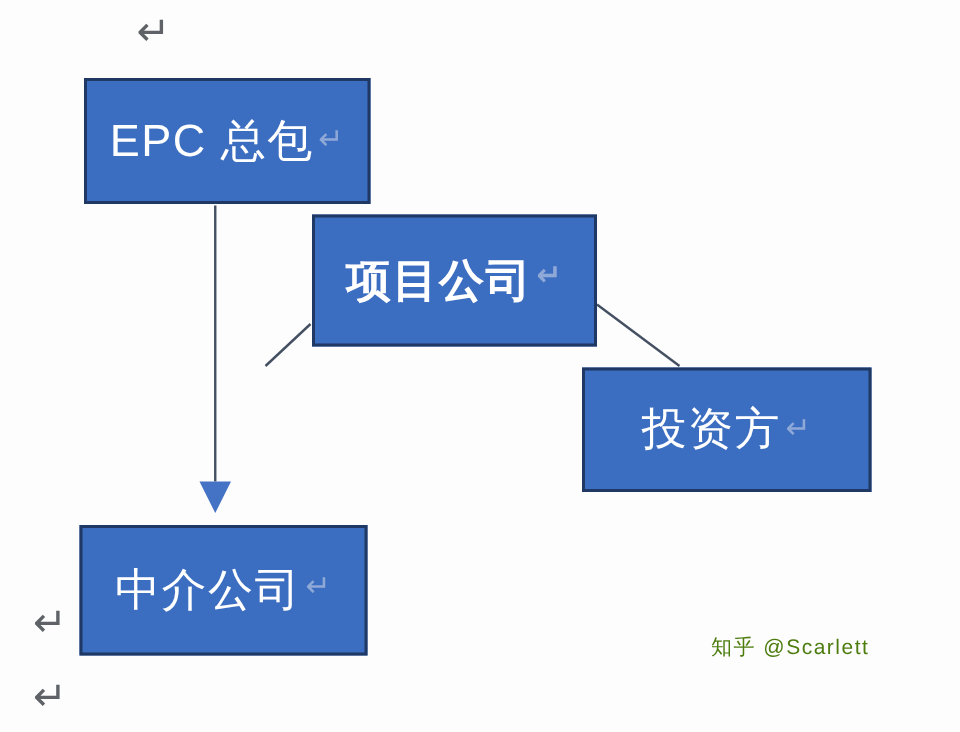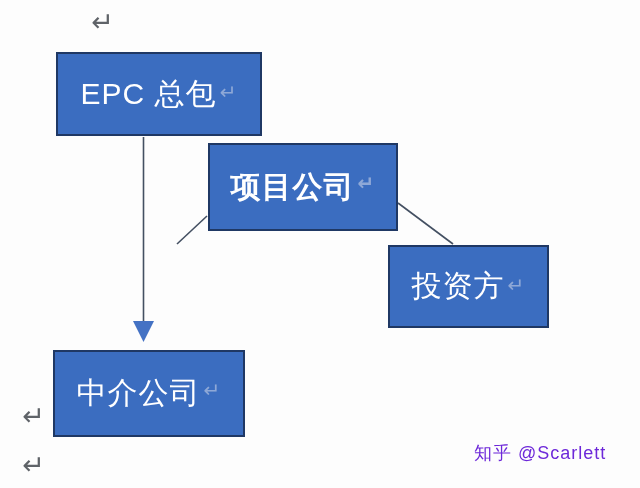--- a/index.html
+++ b/index.html
@@ -24,23 +24,23 @@
     border: 2px solid #1f3864;
     box-sizing: border-box;
     display: flex;
     align-items: center;
     justify-content: center;
     color: #ffffff;
     font-size: 30px;
     letter-spacing: 1px;
     white-space: nowrap;
   }
-  .node-epc     { left: 56px;  top: 52px;  width: 206px; height: 84px; }
+  .node-epc     { left: 56px;  top: 52px;  width: 191px; height: 84px; }
   .node-project { left: 208px; top: 143px; width: 190px; height: 88px; font-weight: bold; }
-  .node-investor{ left: 388px; top: 245px; width: 161px; height: 83px; }
+  .node-investor{ left: 388px; top: 245px; width: 193px; height: 83px; }
   .node-agency  { left: 53px;  top: 350px; width: 192px; height: 87px; }
   .return-faint {
     font-family: "DejaVu Sans", sans-serif;
     font-size: 20px;
     color: rgba(225, 228, 238, 0.5);
     margin-left: 3px;
     margin-top: 8px;
     align-self: flex-start;
     position: relative;
     top: 18px;
@@ -50,24 +50,24 @@
     font-family: "DejaVu Sans", sans-serif;
     font-size: 27px;
     line-height: 1;
     color: #5f6368;
   }
   .pmark-top    { left: 91px; top: 8px; }
   .pmark-left-1 { left: 22px; top: 402px; }
   .pmark-left-2 { left: 22px; top: 451px; }
   .watermark {
     position: absolute;
-    left: 474px; top: 441px;
-    font-size: 18px;
+    left: 474px; top: 423px;
+    font-size: 14px;
     letter-spacing: 1px;
-    color: #6d28d9;
+    color: #4d7c0f;
     white-space: nowrap;
   }
 </style>
 </head>
 <body>
 
 <div class="canvas">
 
   <svg class="connector-layer" width="640" height="488" viewBox="0 0 640 488">
     <line x1="143.5" y1="137" x2="143.5" y2="321" stroke-width="1.6" stroke="#445062"></line>

